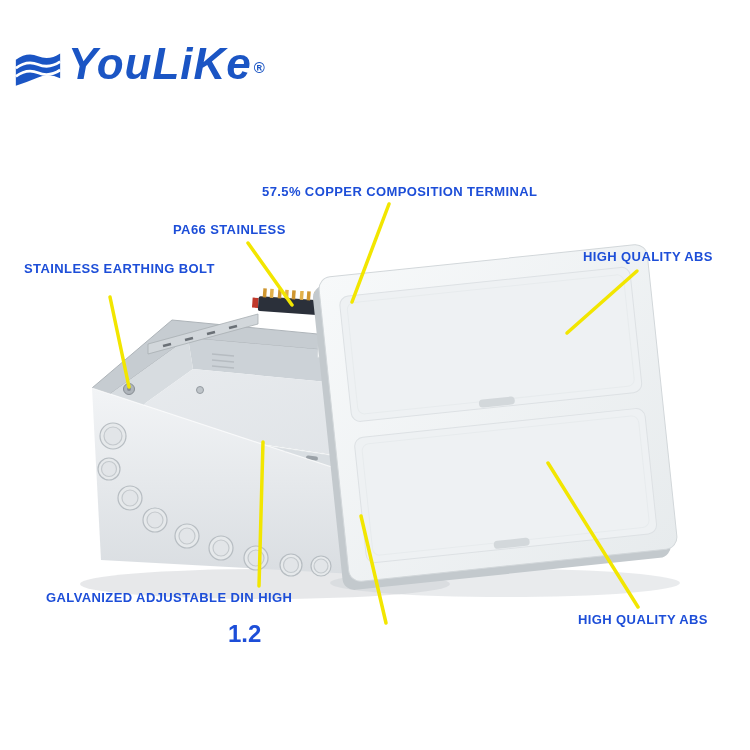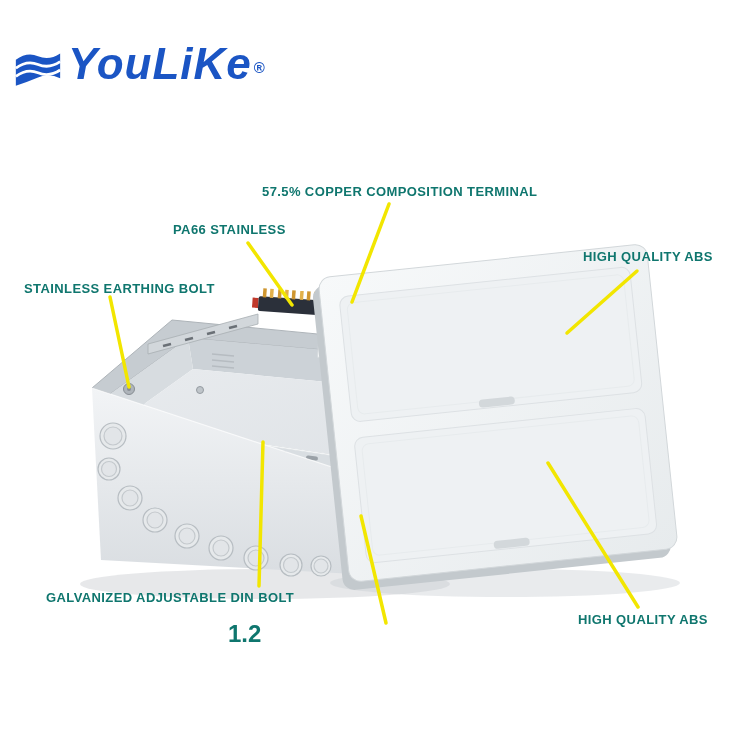--- a/index.html
+++ b/index.html
@@ -9,21 +9,21 @@
   }
   
   .logo{position:absolute;left:14px;top:42px;display:flex;align-items:flex-start;}
   .logo .flag{width:48px;height:44px;margin-top:6px;margin-right:6px;}
   .logo-text{font-size:44px;font-weight:700;font-style:italic;color:#1b55c4;letter-spacing:1px;line-height:1;}
   .reg{font-size:15px;font-weight:700;color:#1b55c4;vertical-align:super;margin-left:2px;}
   
   .scene{position:absolute;left:0;top:0;width:750px;height:750px;}
   
   .callout-label{
-    position:absolute;font-size:13px;font-weight:700;color:#0f766e;
+    position:absolute;font-size:13px;font-weight:700;color:#1d4ed8;
     letter-spacing:.4px;white-space:nowrap;line-height:1.25;
   }
   .callout-label .big{font-size:24px;font-weight:700;letter-spacing:0;line-height:1;}
   .thickness{display:flex;align-items:baseline;gap:11px;}
 </style>
 </head>
 <body>
 
 <div class="stage">
 
@@ -189,25 +189,25 @@
       <line x1="259" y1="586" x2="263" y2="442"></line>
       <line x1="386" y1="623" x2="361" y2="516"></line>
       <line x1="638" y1="607" x2="548" y2="463"></line>
     </g>
   </svg>
 
   <div class="callout-label" style="left:262px;top:184px">57.5% COPPER COMPOSITION TERMINAL</div>
 
   <div class="callout-label" style="left:173px;top:222px">PA66 STAINLESS</div>
 
-  <div class="callout-label" style="left:24px;top:281px">STAINLESS EARTHING BOLT</div>
+  <div class="callout-label" style="left:24px;top:261px">STAINLESS EARTHING BOLT</div>
 
   <div class="callout-label" style="left:583px;top:249px">HIGH QUALITY ABS</div>
 
-  <div class="callout-label" style="left:46px;top:590px">GALVANIZED ADJUSTABLE DIN BOLT</div>
+  <div class="callout-label" style="left:46px;top:590px">GALVANIZED ADJUSTABLE DIN HIGH</div>
 
   <div class="callout-label thickness" style="left:228px;top:622px">
     <span class="big">1.2</span>
   </div>
 
   <div class="callout-label" style="left:578px;top:612px">HIGH QUALITY ABS</div>
 
 </div>
 
 </body></html>

